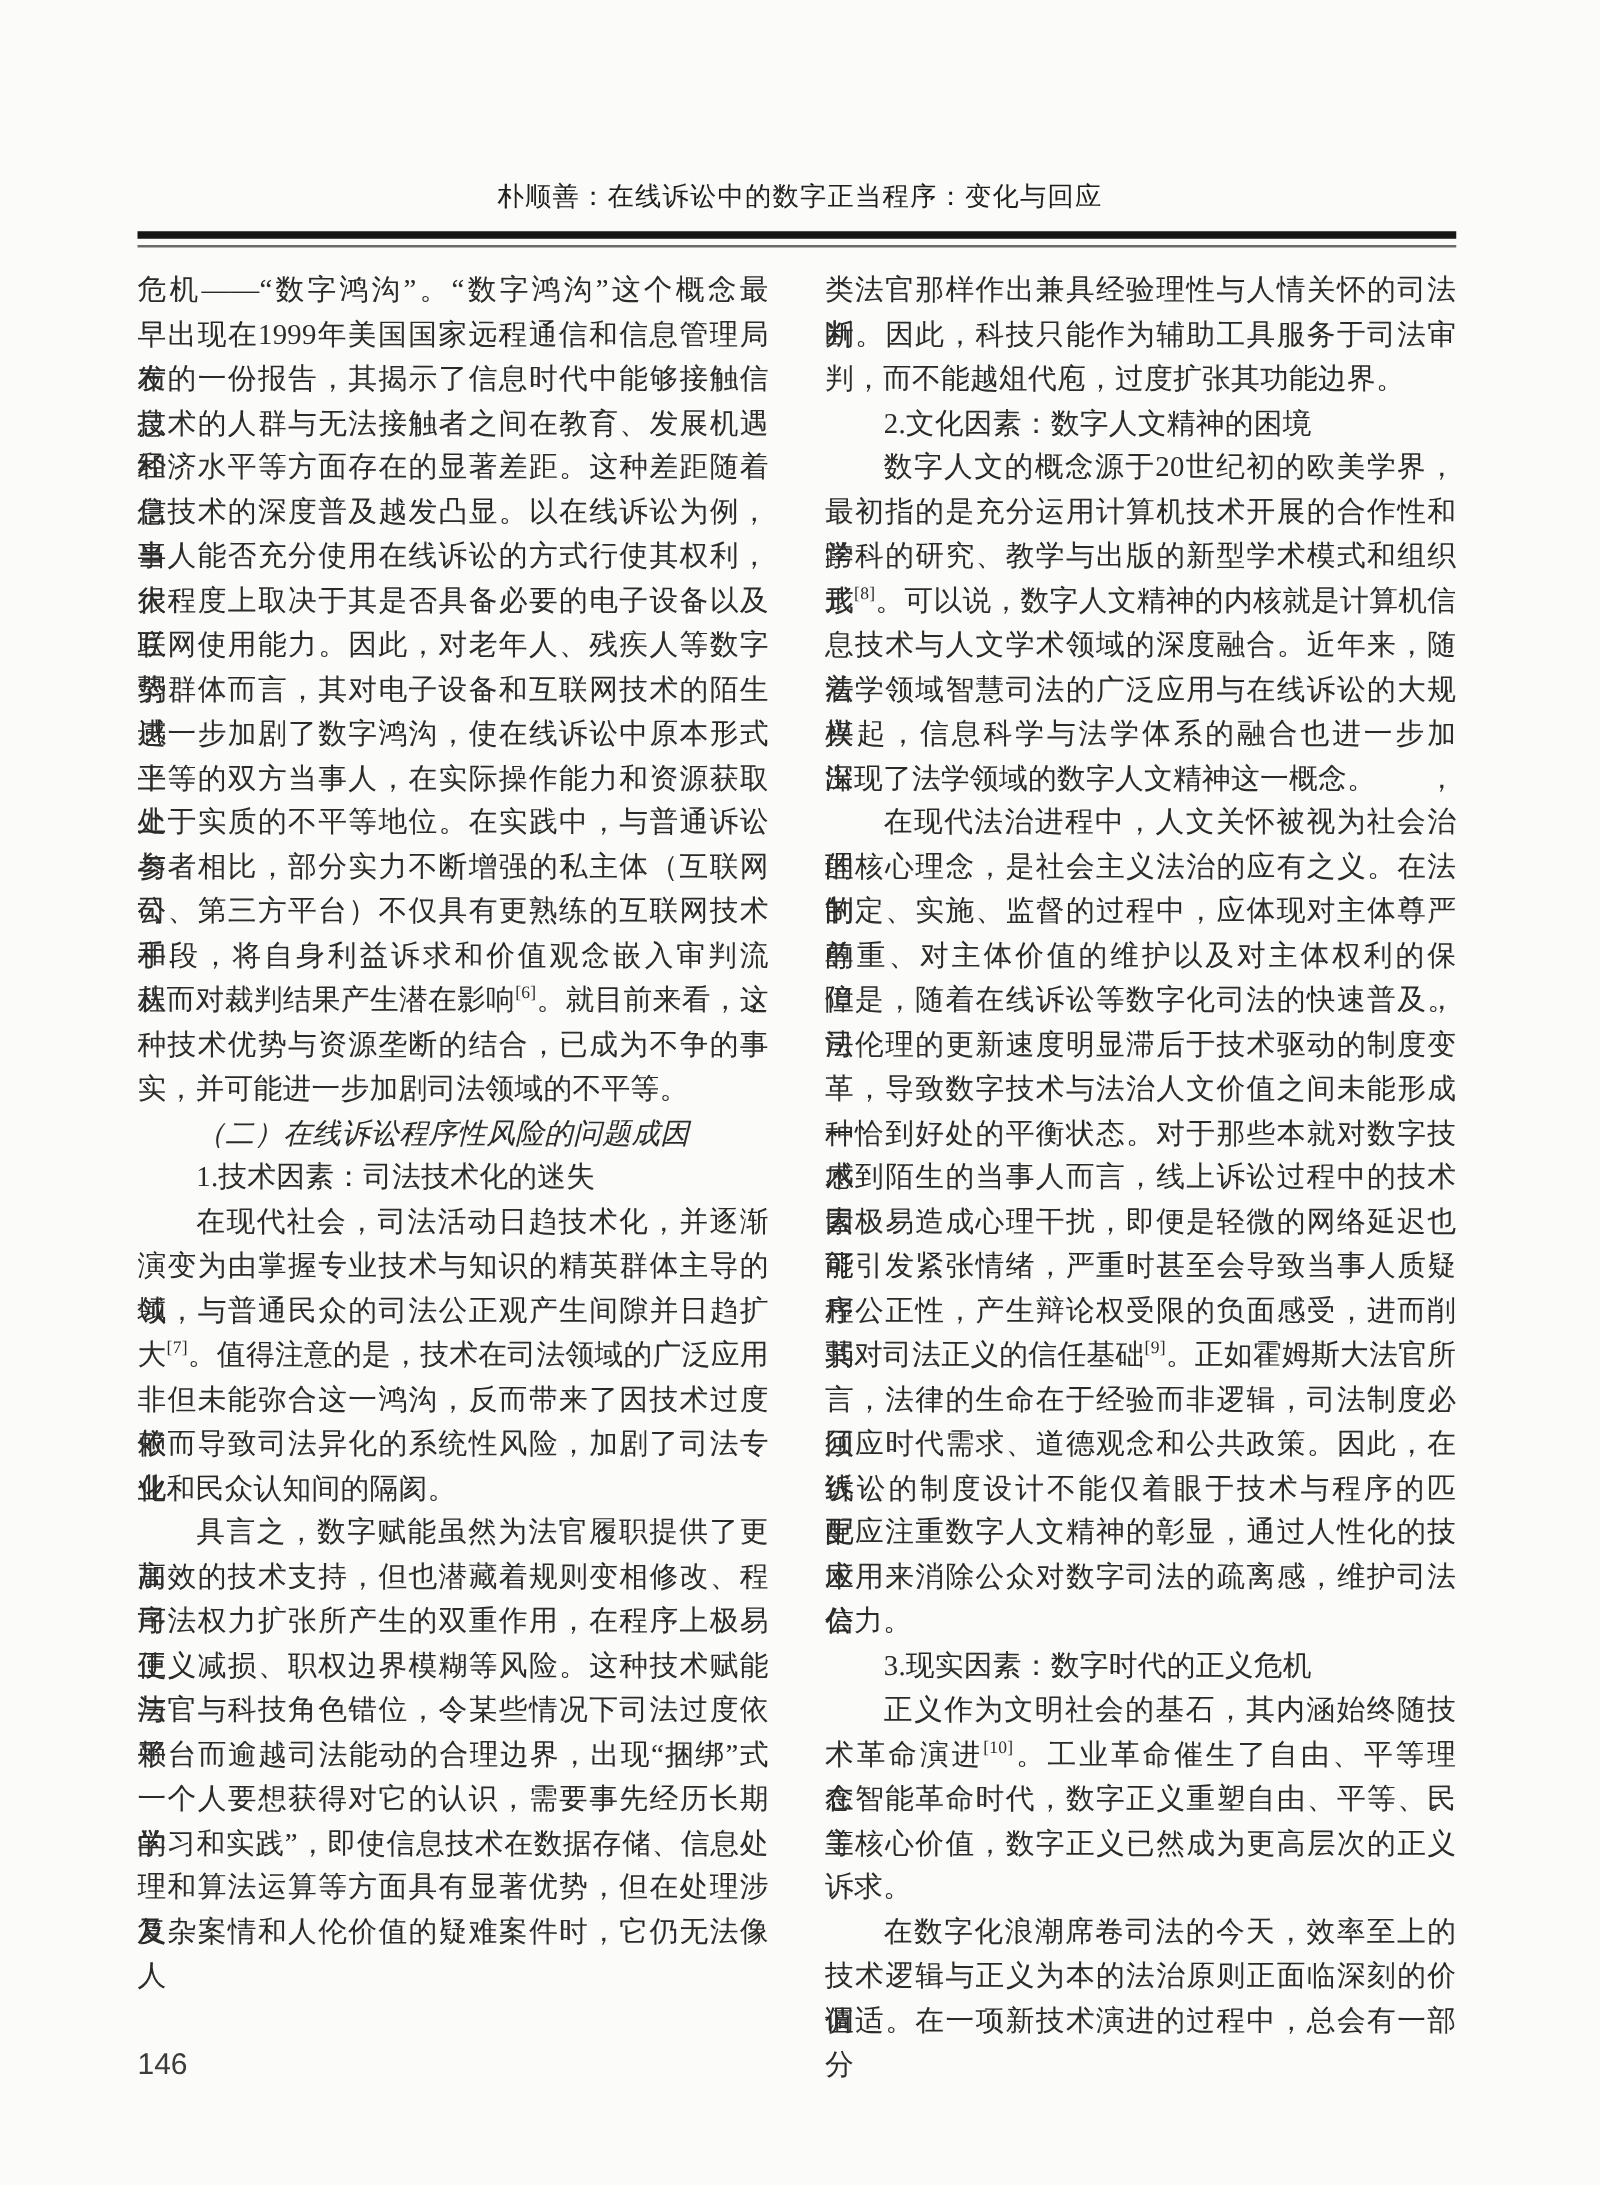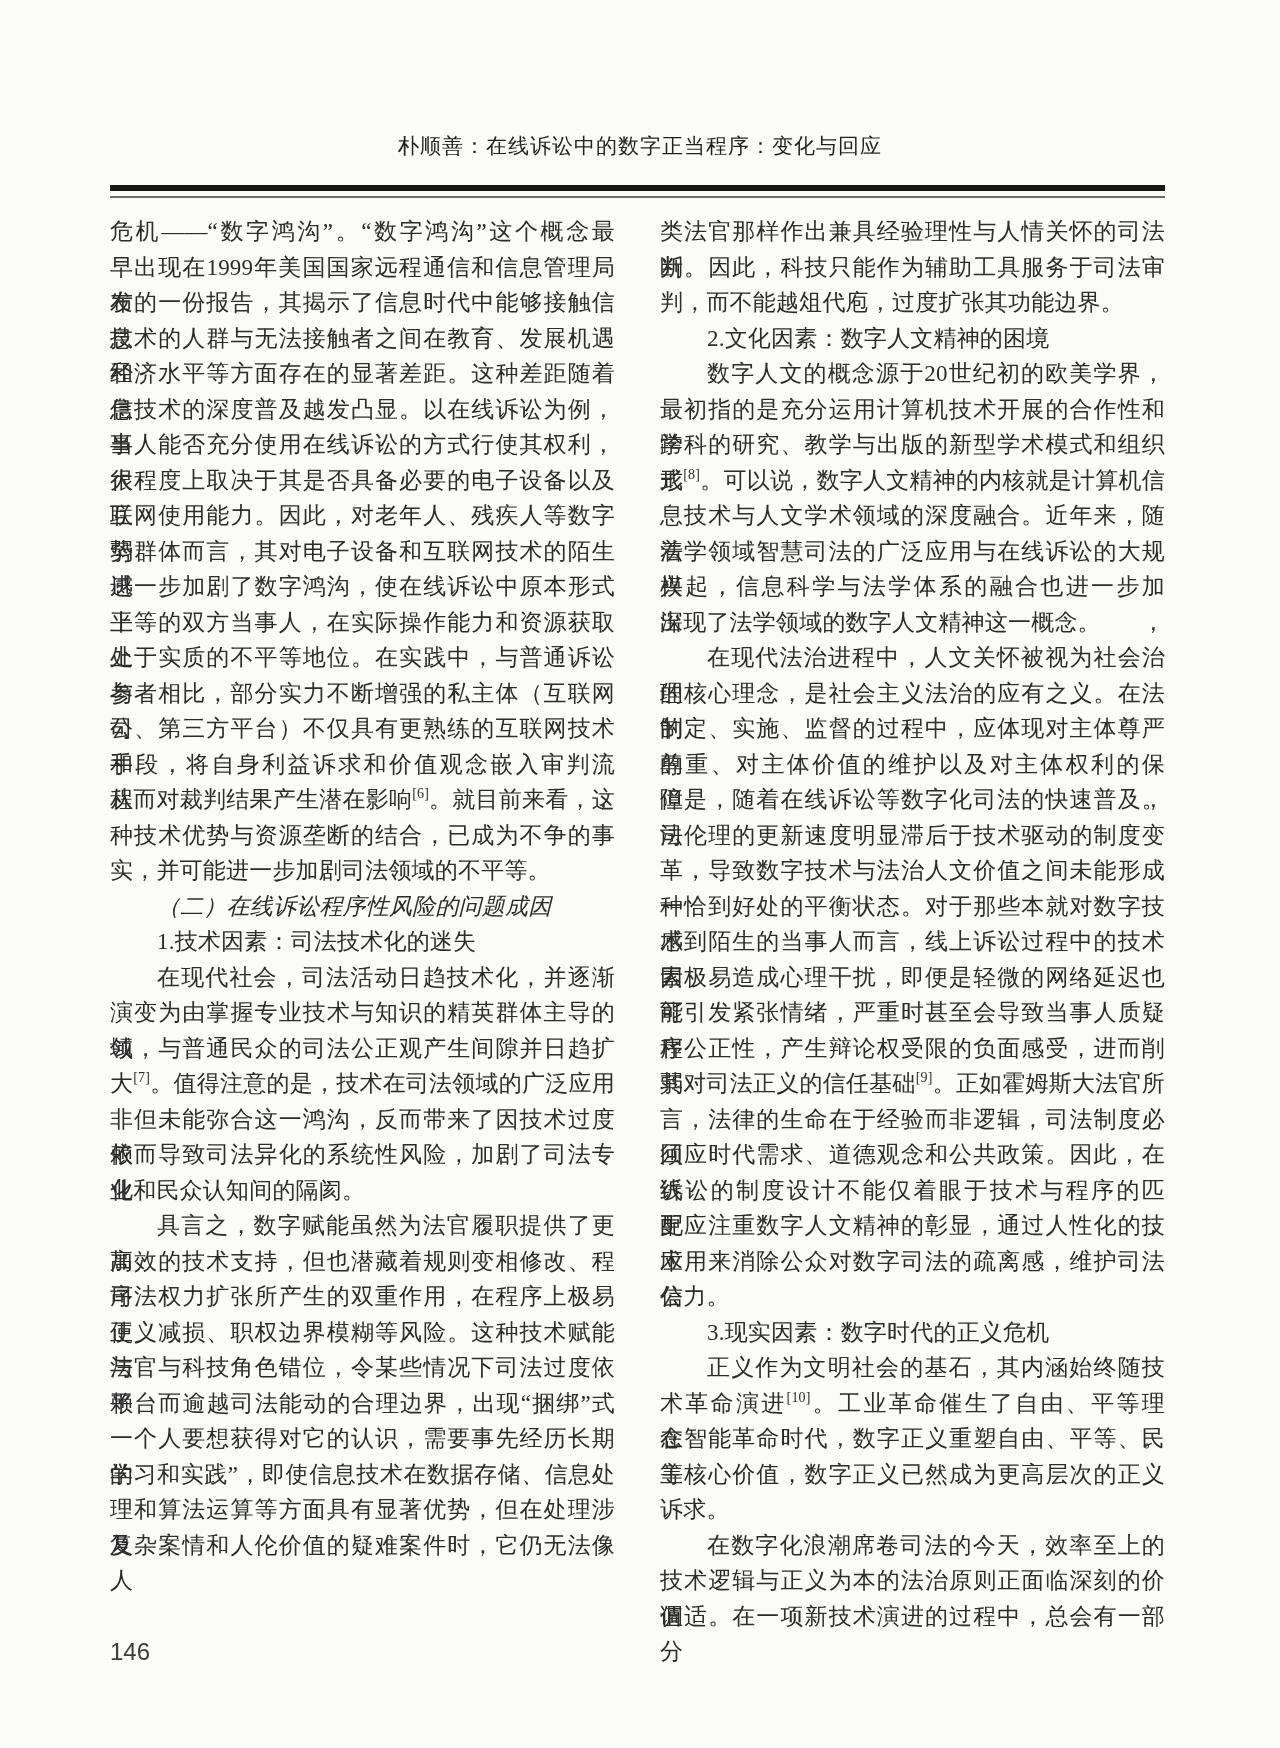--- a/index.html
+++ b/index.html
@@ -11,21 +11,21 @@
     position: relative;
     width: 1280px;
     height: 1748px;
     background: #fbfbf9;
     font-family: "Liberation Serif", "DejaVu Serif", serif;
     color: #2b2b2b;
     overflow: hidden;
   }
   .header-title {
     position: absolute;
-    top: 132px;
+    top: 143px;
     left: 0;
     width: 100%;
     text-align: center;
     font-size: 21px;
     letter-spacing: 1px;
     color: #1f1f1f;
   }
   .rule-thick {
     position: absolute;
     top: 185px;

